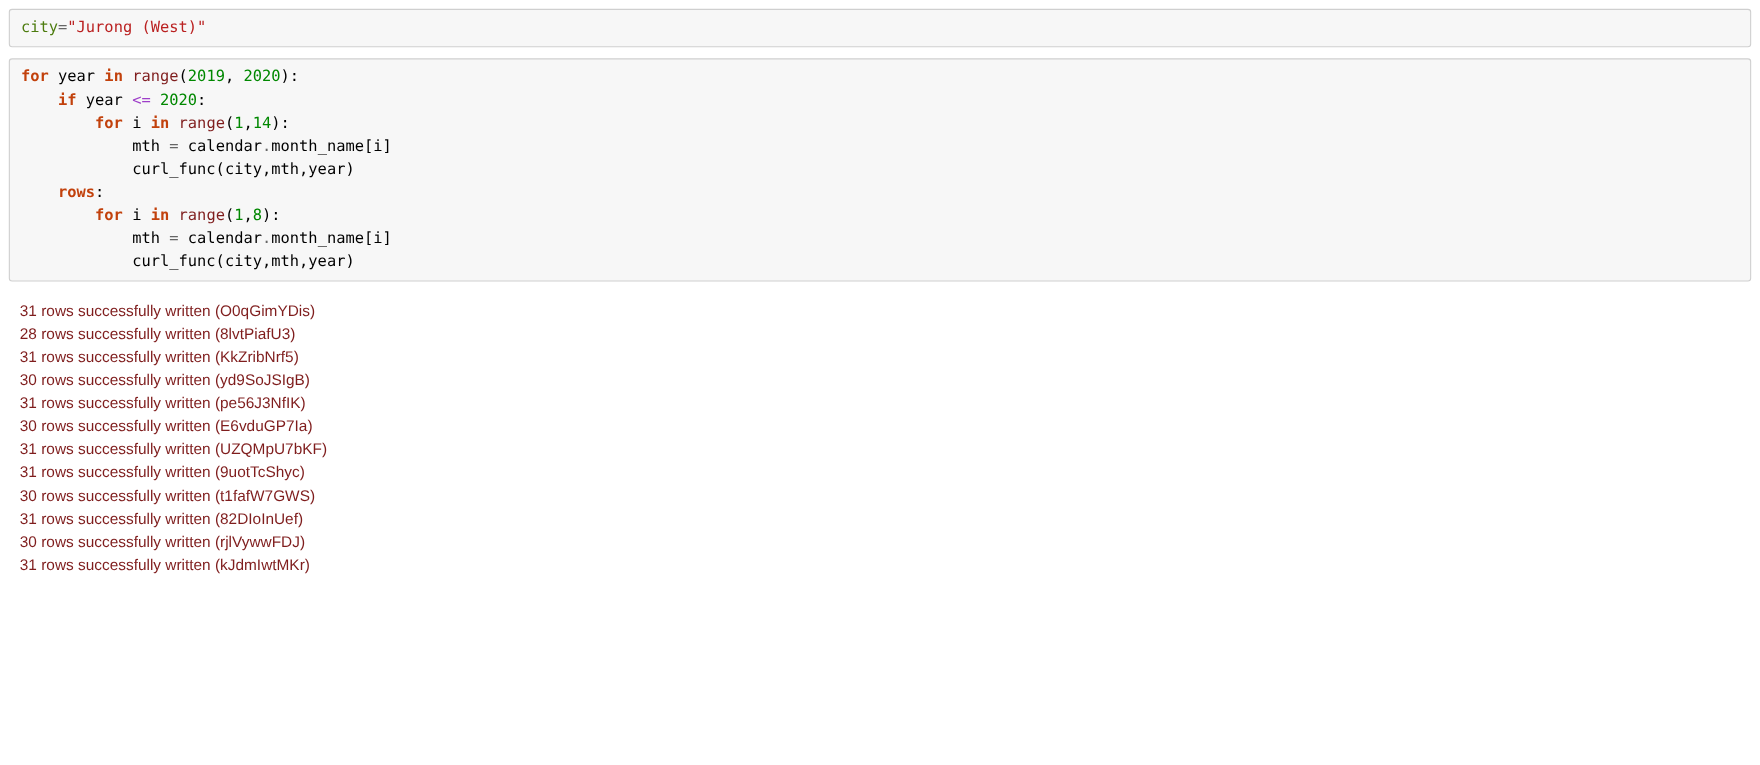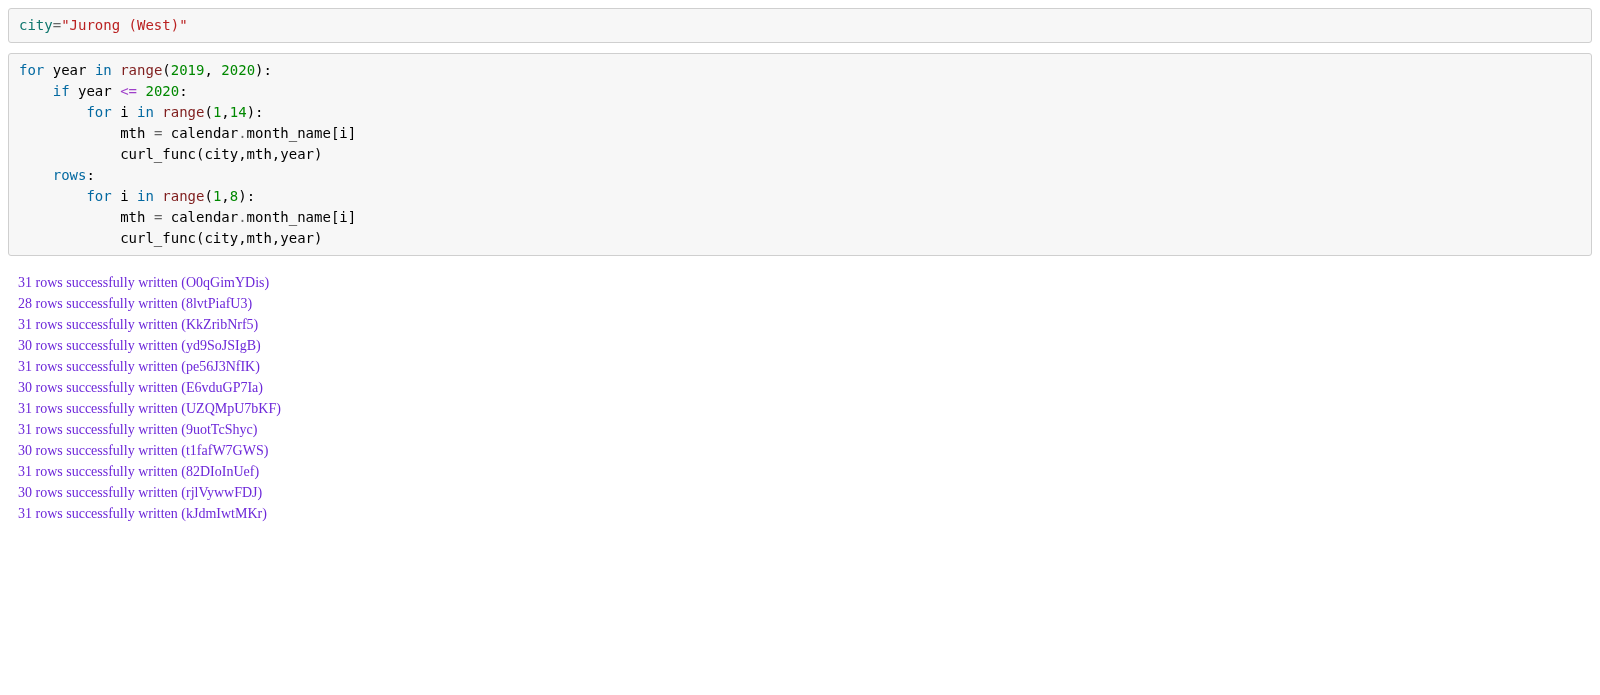--- a/index.html
+++ b/index.html
@@ -16,25 +16,25 @@
     border-radius: 3px;
     background: #f7f7f7;
     padding: 6px 10px;
     margin-bottom: 10px;
     white-space: pre;
     overflow-x: auto;
   }
   .cell-output {
     padding: 6px 10px;
     white-space: pre;
-    font-family: Liberation Serif, serif;
-    color: #6d28d9;
+    font-family: Liberation Sans, sans-serif;
+    color: #7f1d1d;
   }
-  .tok-kw { color: #0369a1; font-weight: normal; }
-  .tok-name { color: #0f766e; }
+  .tok-kw { color: #c2410c; font-weight: bold; }
+  .tok-name { color: #4d7c0f; }
   .tok-op { color: #9e3ec9; }
   .tok-opnorm { color: #666666; }
   .tok-str { color: #ba2121; }
   .tok-num { color: #008800; text-align: center; }
   .tok-builtin { color: #7f1d1d; }
 </style>
 </head>
 <body>
 
 <div class="cell-input"><span class="tok-name">city</span><span class="tok-opnorm">=</span><span class="tok-str">"Jurong (West)"</span></div>

